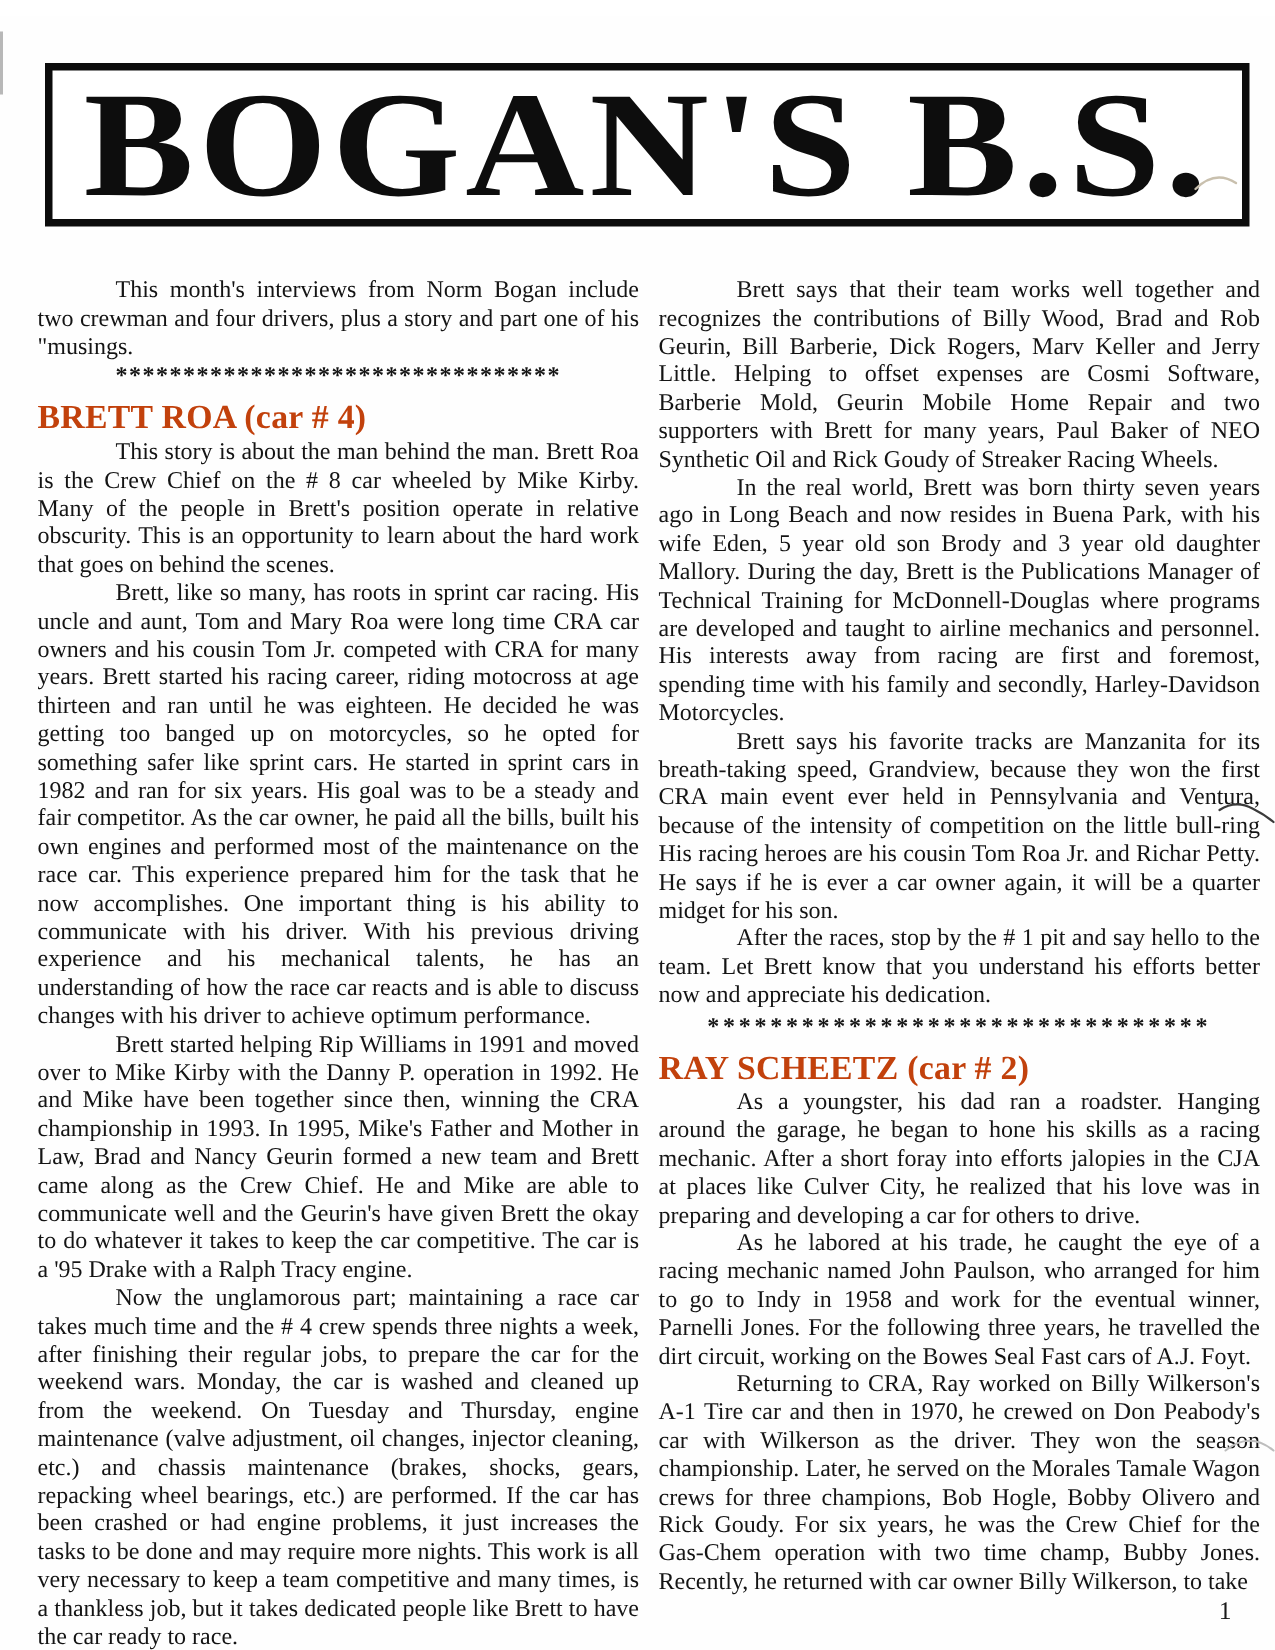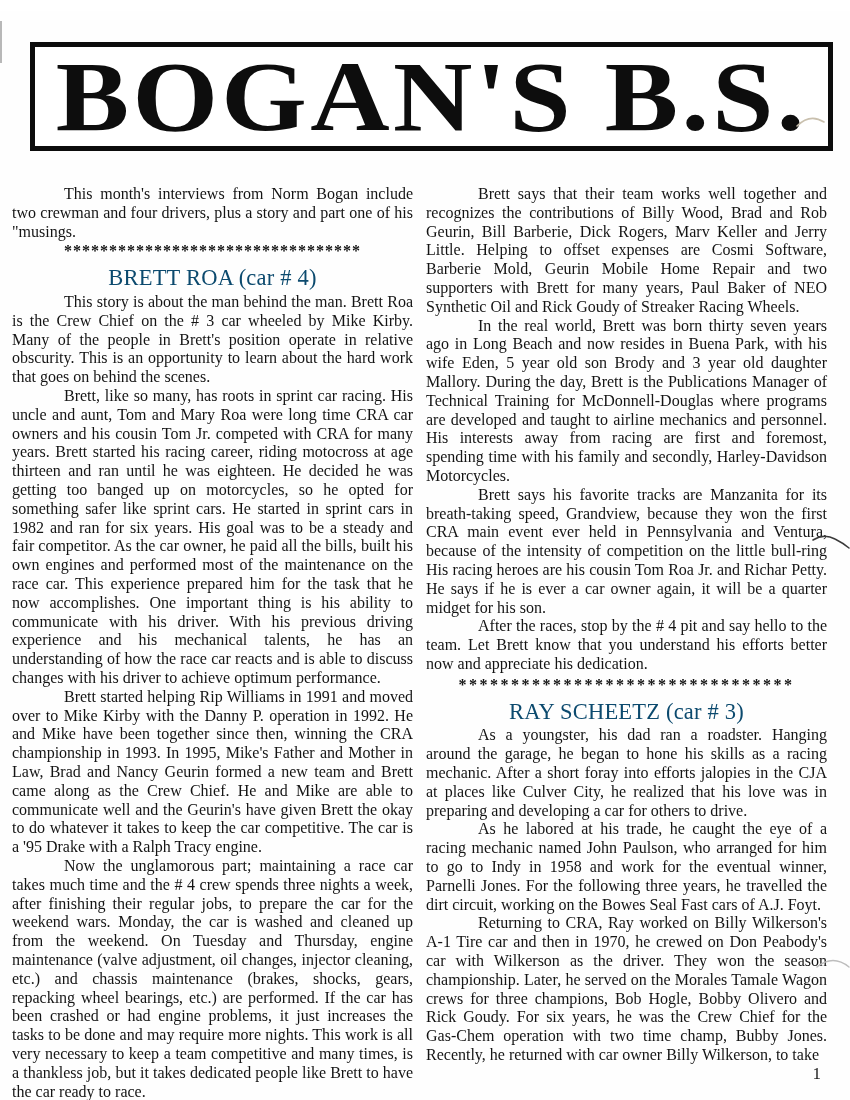--- a/index.html
+++ b/index.html
@@ -12,37 +12,37 @@
     position:absolute; left:30px; top:31px; width:793px; height:99px;
     border:5px solid #0c0c0c; background:#ffffff;
     display:flex; align-items:center; justify-content:center;
   }
   .title-text {
     font-weight:bold; font-size:100px; line-height:0.9; letter-spacing:3px;
     white-space:nowrap; transform:scaleX(1.10); transform-origin:center;
     color:#0d0d0d;
   }
   .columns {
-    position:absolute; left:12px; top:174px; width:815px;
+    position:absolute; left:25px; top:174px; width:815px;
     display:flex; gap:13px;
   }
   .col {
     width:401px; font-size:16px; line-height:18.8px; text-align:justify;
     text-justify:inter-word;
   }
   .col p { margin:0; text-indent:52px; }
   .sep {
     text-align:center; text-indent:0; font-weight:bold;
     letter-spacing:1px; margin:1px 0 1px 0; white-space:nowrap;
     font-size:16px;
   }
   .sep-right { letter-spacing:2.5px; margin-top:2px; }
   .heading {
-    font-size:22.5px; font-weight:normal; margin:4px 0 2px 0;
-    text-align:center; letter-spacing:0.2px; line-height:1.15; color:#0c4a6e;
+    font-size:22.5px; font-weight:bold; margin:4px 0 2px 0;
+    text-align:left; letter-spacing:0.2px; line-height:1.15; color:#c2410c;
   }
   .page-num {
     position:absolute; right:29px; bottom:27px; font-size:17px; color:#1a1a1a;
   }
   .scan-line {
     position:absolute; left:0; bottom:1px; width:100%; height:3px;
     background:linear-gradient(90deg,#cccccc 0%,#9a9a9a 15%,#b3b3b3 45%,#9f9f9f 75%,#d2d2d2 100%);
     opacity:0.8;
   }
   .edge-mark {
@@ -65,33 +65,33 @@
   <svg class="artifact" style="left:795px; top:100px;" width="32" height="20" viewBox="0 0 32 20">
     <path d="M2,15 Q15,2 29,11" stroke="#c9c0ae" stroke-width="1.6" fill="none" stroke-linecap="round"></path>
   </svg>
 
   <div class="columns">
 
     <div class="col">
       <p>This month's interviews from Norm Bogan include two crewman and four drivers, plus a story and part one of his "musings.</p>
       <div class="sep">*********************************</div>
       <div class="heading">BRETT ROA (car # 4)</div>
-      <p>This story is about the man behind the man.  Brett Roa is the Crew Chief on the # 3 car wheeled by Mike Kirby.  Many of the people in Brett's position operate in relative obscurity. This is an opportunity to learn about the hard work that goes on behind the scenes.</p>
+      <p>This story is about the man behind the man.  Brett Roa is the Crew Chief on the # 8 car wheeled by Mike Kirby.  Many of the people in Brett's position operate in relative obscurity. This is an opportunity to learn about the hard work that goes on behind the scenes.</p>
       <p>Brett, like so many, has roots in sprint car racing.  His uncle and aunt, Tom and Mary Roa were long time CRA car owners and his cousin Tom Jr. competed with CRA for many years.  Brett started his racing career, riding motocross at age thirteen and ran until he was eighteen.  He decided he was getting too banged up on motorcycles, so he opted for something safer like sprint cars.  He started in sprint cars in 1982 and ran for six years.  His goal was to be a steady and fair competitor.  As the car owner, he paid all the bills, built his own engines and performed most of the maintenance on the race car.  This experience prepared him for the task that he now accomplishes.  One important thing is his ability to communicate with his driver. With his previous driving experience and his mechanical talents, he has an understanding of how the race car reacts and is able to discuss changes with his driver to achieve optimum performance.</p>
       <p>Brett started helping Rip Williams in 1991 and moved over to Mike Kirby with the Danny P. operation in 1992.  He and Mike have been together since then, winning the CRA championship in 1993.  In 1995, Mike's Father and Mother in Law, Brad and Nancy Geurin formed a new team and Brett came along as the Crew Chief.  He and Mike are able to communicate well and the Geurin's have given Brett the okay to do whatever it takes to keep the car competitive. The car is a '95 Drake with a Ralph Tracy engine.</p>
       <p>Now the unglamorous part; maintaining a race car takes much time and the # 4 crew spends three nights a week, after finishing their regular jobs, to prepare the car for the weekend wars.  Monday, the car is washed and cleaned up from the weekend.  On Tuesday and Thursday, engine maintenance (valve adjustment, oil changes, injector cleaning, etc.) and chassis maintenance (brakes, shocks, gears, repacking wheel bearings, etc.) are performed.  If the car has been crashed or had engine problems, it just increases the tasks to be done and may require more nights.  This work is all very necessary to keep a team competitive and many times, is a thankless job, but it takes dedicated people like Brett to have the car ready to race.</p>
     </div>
 
     <div class="col">
       <p>Brett says that their team works well together and recognizes the contributions of Billy Wood, Brad and Rob Geurin, Bill Barberie, Dick Rogers, Marv Keller and Jerry Little.  Helping to offset expenses are Cosmi Software, Barberie Mold, Geurin Mobile Home Repair and two supporters with Brett for many years, Paul Baker of NEO Synthetic Oil and Rick Goudy of Streaker Racing Wheels.</p>
       <p>In the real world, Brett was born thirty seven years ago in Long Beach and now resides in Buena Park, with his wife Eden, 5 year old son Brody and 3 year old daughter Mallory. During the day, Brett is the Publications Manager of Technical Training for McDonnell-Douglas where programs are developed and taught to airline mechanics and personnel.  His interests away from racing are first and foremost,  spending time with his family and secondly, Harley-Davidson Motorcycles.</p>
       <p>Brett says his favorite tracks are Manzanita for its breath-taking speed, Grandview, because they won the first CRA main event ever held in Pennsylvania and Ventura, because of the intensity of competition on the little bull-ring His racing heroes are his cousin Tom Roa Jr. and Richar Petty.  He says if he is ever a car owner again, it will be a quarter midget for his son.</p>
-      <p>After the races, stop by the # 4 pit and say hello to the team.  Let Brett know that you understand his efforts better now and appreciate his dedication.</p>
+      <p>After the races, stop by the # 1 pit and say hello to the team.  Let Brett know that you understand his efforts better now and appreciate his dedication.</p>
       <div class="sep sep-right">********************************</div>
-      <div class="heading">RAY SCHEETZ (car # 3)</div>
+      <div class="heading">RAY SCHEETZ (car # 2)</div>
       <p>As a youngster, his dad ran a roadster.  Hanging around the garage, he began to hone his skills as a racing mechanic.  After a short foray into efforts jalopies in the CJA at places like Culver City, he realized that his love was in preparing and developing a car for others to drive.</p>
       <p>As he labored at his trade, he caught the eye of a racing mechanic named John Paulson, who arranged for him to go to Indy in 1958 and work for the eventual winner, Parnelli Jones.  For the following three years, he travelled the dirt circuit, working on the Bowes Seal Fast cars of A.J. Foyt.</p>
       <p>Returning to CRA, Ray worked on Billy Wilkerson's A-1 Tire car and then in 1970, he crewed on Don Peabody's car with Wilkerson as the driver.  They won the season championship. Later, he served on the Morales Tamale Wagon crews for three champions, Bob Hogle, Bobby Olivero and Rick Goudy.  For six years, he was the Crew Chief for the Gas-Chem operation with two time champ, Bubby Jones. Recently, he returned with car owner Billy Wilkerson, to take</p>
     </div>
 
   </div>
 
   <svg class="artifact" style="left:812px; top:521px;" width="38" height="20" viewBox="0 0 38 20">
     <path d="M1,8 Q12,1 23,7 Q31,11 37,16" stroke="#3a3a3a" stroke-width="1.5" fill="none" stroke-linecap="round"></path>
   </svg>

